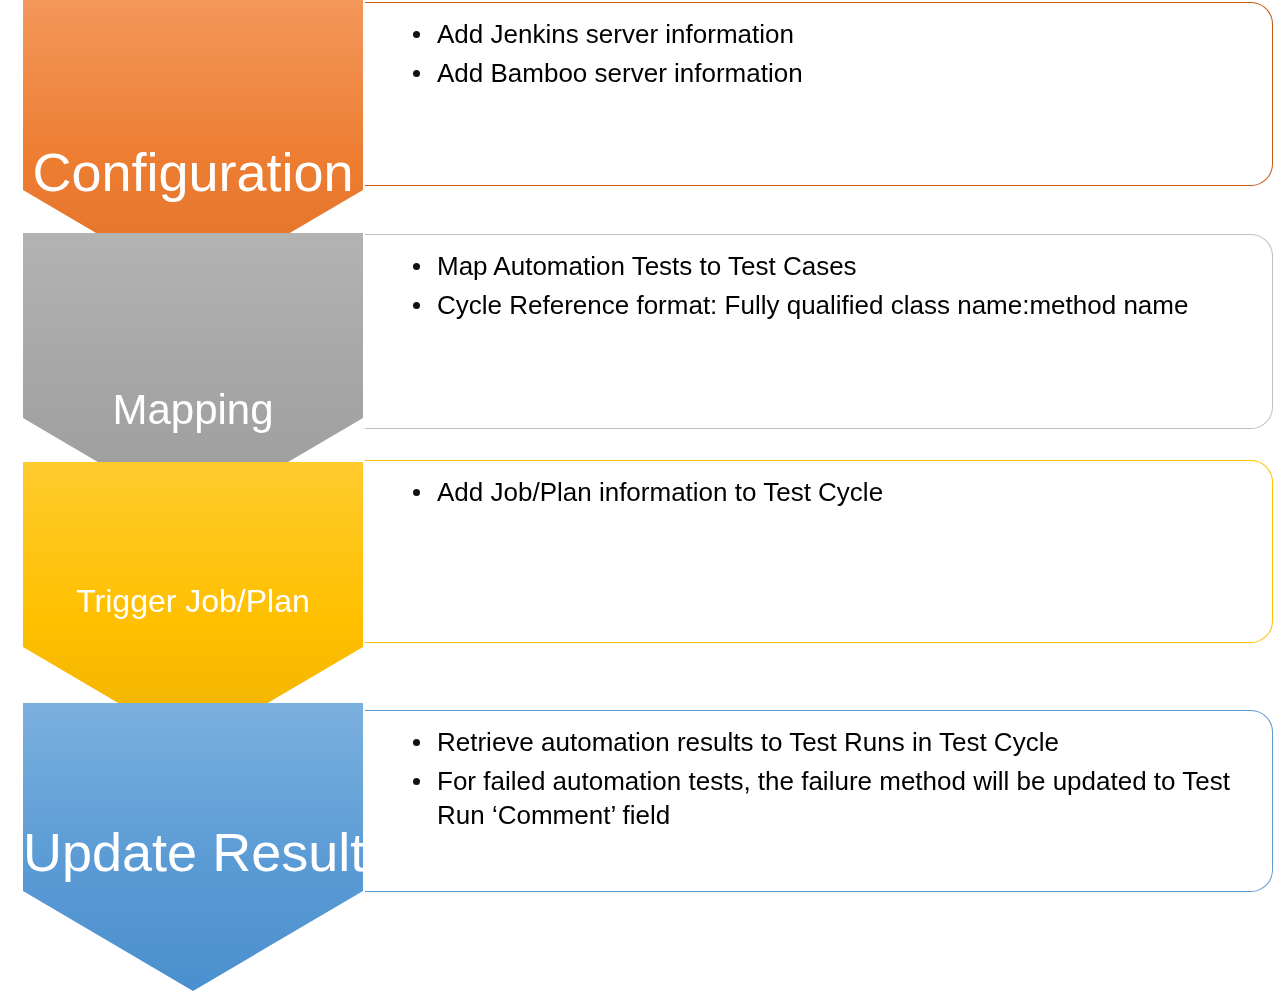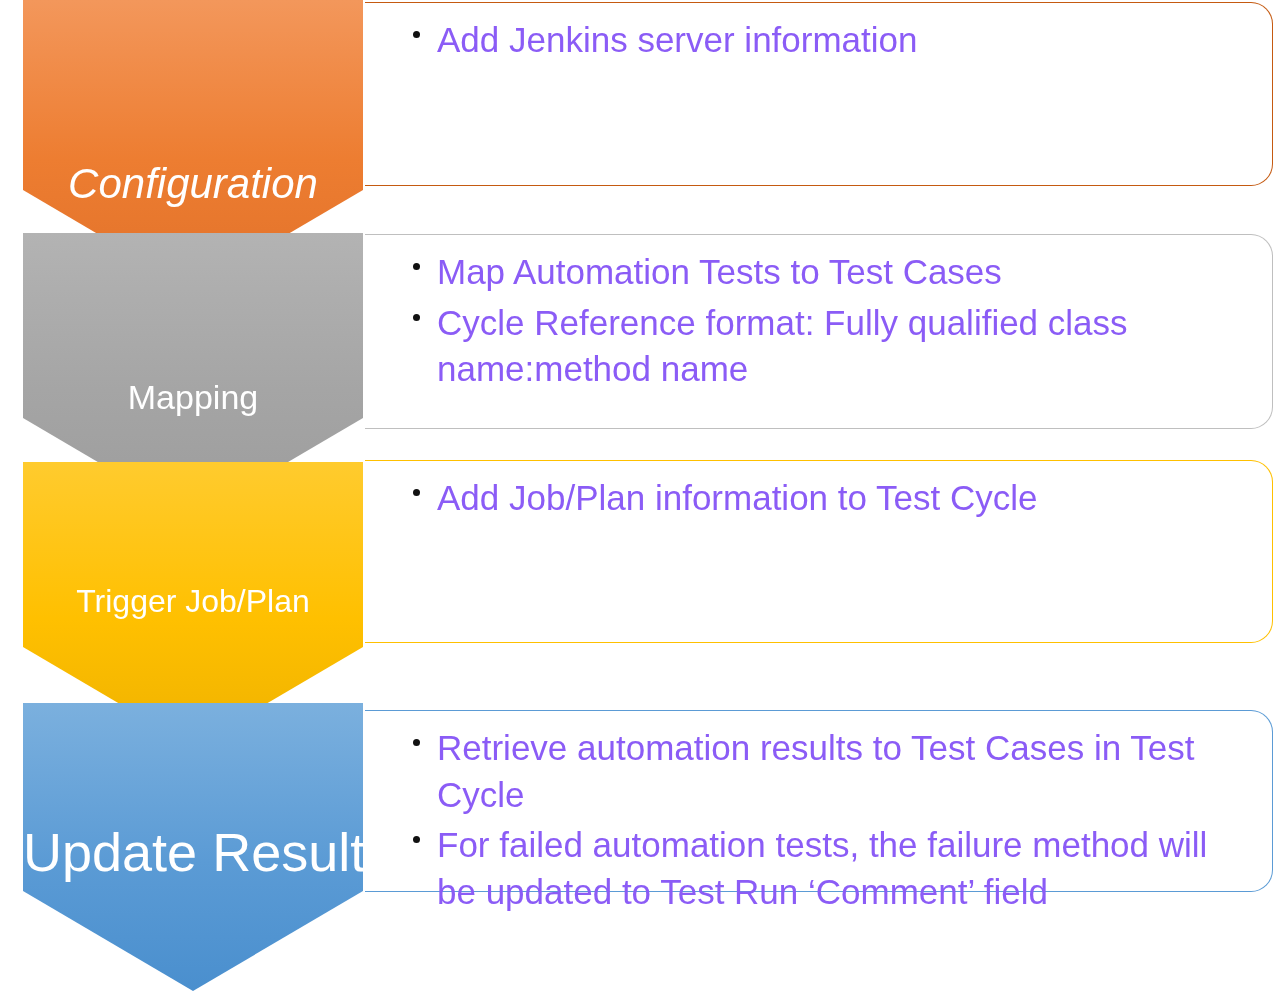--- a/index.html
+++ b/index.html
@@ -54,23 +54,23 @@
     border-radius: 0 22px 22px 0;
     border-left: none;
   }
   .stage-box ul {
     list-style: none;
     margin: 0;
     padding: 0;
   }
   .stage-box li {
     position: relative;
-    color: #8b5cf6;
+    color: #000000;
     font-family: "Liberation Sans", sans-serif;
-    font-size: 35px;
+    font-size: 26px;
     line-height: 1.33;
     padding-left: 42px;
     margin: 0 0 4px 0;
   }
   .stage-box li::before {
     content: "";
     position: absolute;
     left: 18px;
     top: 14px;
     width: 7px;
@@ -92,43 +92,44 @@
       <defs>
         <linearGradient id="grad1" x1="0" y1="0" x2="0" y2="1">
           <stop offset="0%" stop-color="#F3975B"></stop>
           <stop offset="55%" stop-color="#ED7D31"></stop>
           <stop offset="100%" stop-color="#E2722A"></stop>
         </linearGradient>
       </defs>
       <polygon points="23,0 363,0 363,190 193,290 23,190" fill="url(#grad1)"></polygon>
     </svg>
   </div>
-  <div class="chev-label" style="top:163px;font-size:42px;font-style:italic;">Configuration</div>
+  <div class="chev-label" style="top:145px;font-size:54px;">Configuration</div>
 
   <div class="stage-box" style="top:2px;height:184px;border-color:#C55A11;">
     <div class="box-inner">
       <ul>
         <li>Add Jenkins server information</li>
+        <li>Add Bamboo server information</li>
       </ul>
     </div>
   </div>
 
   <div class="stage-chevron" style="top:233px;height:285px;">
     <svg viewBox="0 0 400 285" preserveAspectRatio="none">
       <defs>
         <linearGradient id="grad2" x1="0" y1="0" x2="0" y2="1">
           <stop offset="0%" stop-color="#B3B3B3"></stop>
           <stop offset="55%" stop-color="#A5A5A5"></stop>
           <stop offset="100%" stop-color="#9C9C9C"></stop>
         </linearGradient>
       </defs>
       <polygon points="23,0 363,0 363,185 193,285 23,185" fill="url(#grad2)"></polygon>
     </svg>
   </div>
-  <div class="chev-label" style="top:380px;font-size:34px;">Mapping</div>
+  <div class="chev-label" style="top:389px;font-size:42px;">Mapping</div>
 
   <div class="stage-box" style="top:234px;height:195px;border-color:#BFBFBF;">
     <div class="box-inner">
       <ul>
         <li>Map Automation Tests to Test Cases</li>
         <li>Cycle Reference format: Fully qualified class name:method name</li>
       </ul>
     </div>
   </div>
 
@@ -164,19 +165,19 @@
         </linearGradient>
       </defs>
       <polygon points="23,0 363,0 363,188 193,288 23,188" fill="url(#grad4)"></polygon>
     </svg>
   </div>
   <div class="chev-label" style="top:825px;font-size:54px;">Update Results</div>
 
   <div class="stage-box" style="top:710px;height:182px;border-color:#5B9BD5;">
     <div class="box-inner">
       <ul>
-        <li>Retrieve automation results to Test Cases in Test Cycle</li>
+        <li>Retrieve automation results to Test Runs in Test Cycle</li>
         <li>For failed automation tests, the failure method will be updated to Test Run ‘Comment’ field</li>
       </ul>
     </div>
   </div>
 
 </div>
 
 </body></html>

